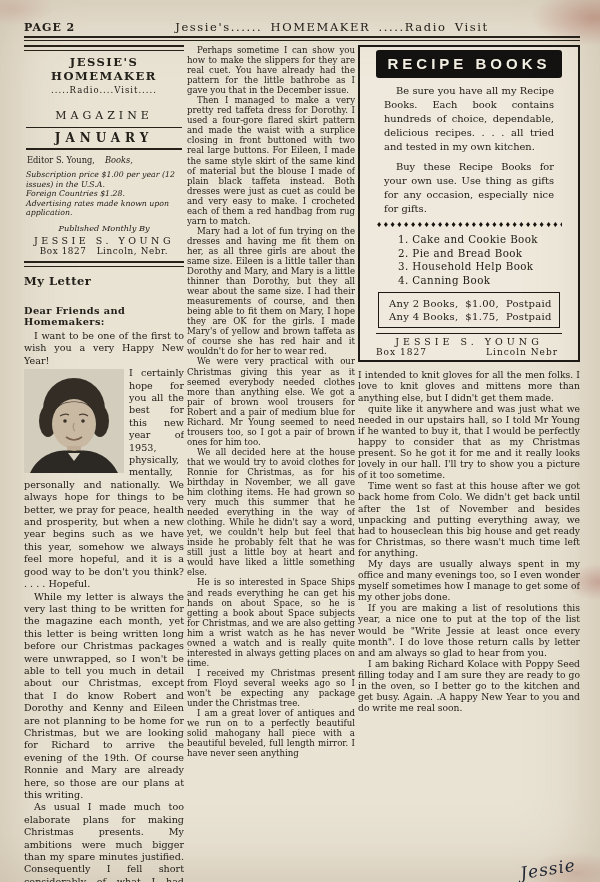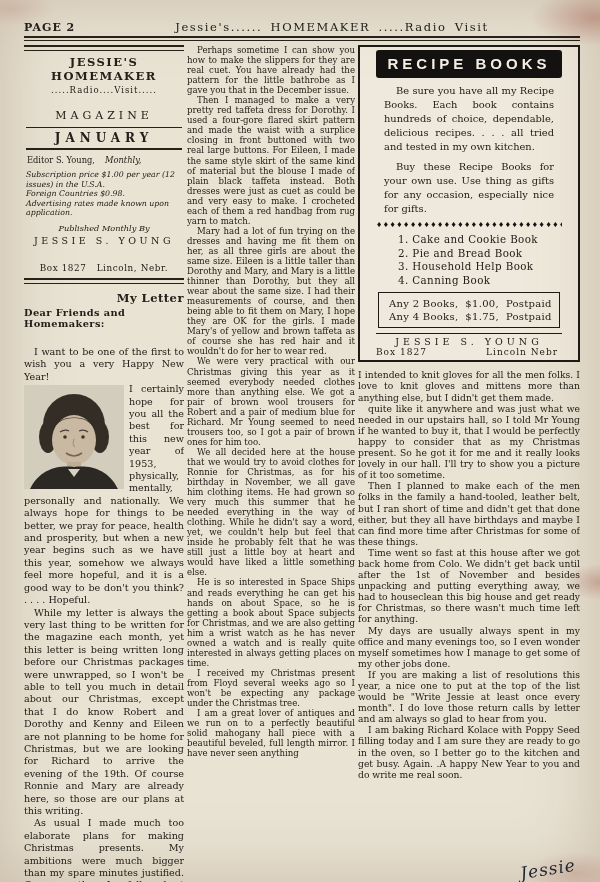--- a/index.html
+++ b/index.html
@@ -41,24 +41,24 @@
   .mh-mag{text-align:center;font-size:11px;letter-spacing:4px;margin-top:14px;}
   .mh-month{text-align:center;font-weight:bold;font-size:12px;letter-spacing:5px;
             border-top:1.5px solid #262219;border-bottom:2px solid #262219;
             margin-top:5px;padding:3px 0;}
   .mh-staff{display:flex;font-size:8.3px;margin-top:5px;padding:0 1px;}
   .mh-staff .nm{width:78px;}
   .mh-staff .rl{font-style:italic;}
   .mh-fine{font-style:italic;font-size:7.8px;line-height:9.6px;margin-top:5px;}
   .mh-pubby{text-align:center;font-style:italic;font-size:8.2px;margin-top:5px;}
   .mh-publisher{text-align:center;font-size:9.5px;letter-spacing:3.5px;margin-top:2px;}
-  .mh-address{text-align:center;font-size:8.8px;letter-spacing:.6px;margin-top:17px;white-space:pre;}
-  
-  .my-letter{margin:7px 0 2px;text-align:right;font-size:11.5px;font-weight:bold;letter-spacing:.5px;}
-  .salutation{font-size:9.8px;font-weight:bold;letter-spacing:.4px;margin-bottom:17px;}
+  .mh-address{text-align:center;font-size:8.8px;letter-spacing:.6px;margin-top:0;white-space:pre;}
+  
+  .my-letter{margin:7px 0 17px;text-align:left;font-size:11.5px;font-weight:bold;letter-spacing:.5px;}
+  .salutation{font-size:9.8px;font-weight:bold;letter-spacing:.4px;margin-bottom:3px;}
   .para{margin:0;text-align:justify;text-indent:10px;}
   .col-left .para{font-size:9.6px;line-height:12.4px;}
   .col-left .paras .para:first-child{text-indent:0;}
   .photo{float:left;width:100px;height:104px;margin:2px 5px 1px 0;}
   .col-mid .para{font-size:8.6px;line-height:10.05px;}
   .col-right .paras .para{font-size:9.2px;line-height:11.1px;}
   .col-right .paras .para:first-child{text-indent:0;}
   .signature{position:absolute;right:4px;bottom:4px;font-style:italic;font-size:17px;
              letter-spacing:1px;transform:rotate(-9deg);color:#1d2431;}
   
@@ -93,25 +93,25 @@
     <div class="col col-left">
       <section class="masthead">
         <div class="heavy"></div>
         <div class="mh-in">
           <div class="mh-title">JESSIE'S HOMEMAKER</div>
           <div class="mh-sub">.....Radio....Visit.....</div>
           <div class="mh-mag">MAGAZINE</div>
           <div class="mh-month">JANUARY</div>
           <div class="mh-staff">
             <span class="nm">Editor S. Young,</span>
-            <span class="rl">Monthly,</span>
+            <span class="rl">Books,</span>
           </div>
           <div class="mh-fine">
               <div>Subscription price $1.00 per year (12 issues) in the U.S.A.</div>
-              <div>Foreign Countries $0.98.</div>
+              <div>Foreign Countries $1.28.</div>
               <div>Advertising rates made known upon application.</div>
             </div>
           <div class="mh-pubby">Published Monthly By</div>
           <div class="mh-publisher">JESSIE S. YOUNG</div>
           <div class="mh-address">Box 1827   Lincoln, Nebr.</div>
         </div>
         <div class="heavy"></div>
       </section>
 
       <h2 class="my-letter">My Letter</h2>
@@ -184,21 +184,20 @@
           <div class="ad-address">
             <span>Box 1827</span>
             <span>Lincoln Nebr</span>
           </div>
         </div>
       </section>
 
       <div class="paras">
           <p class="para">I intended to knit gloves for all the men folks. I love to knit gloves and mittens more than anything else, but I didn't get them made.</p>
           <p class="para">quite like it anywhere and was just what we needed in our upstairs hall, so I told Mr Young if he wanted to buy it, that I would be perfectly happy to consider that as my Christmas present. So he got it for me and it really looks lovely in our hall. I'll try to show you a picture of it too sometime.</p>
-          <p class="para">Then I planned to make each of the men folks in the family a hand-tooled, leather belt, but I ran short of time and didn't get that done either, but they all have birthdays and maybe I can find more time after Christmas for some of these things.</p>
           <p class="para">Time went so fast at this house after we got back home from Colo. We didn't get back until after the 1st of November and besides unpacking and putting everything away, we had to houseclean this big house and get ready for Christmas, so there wasn't much time left for anything.</p>
           <p class="para">My days are usually always spent in my office and many evenings too, so I even wonder myself sometimes how I manage to get some of my other jobs done.</p>
           <p class="para">If you are making a list of resolutions this year, a nice one to put at the top of the list would be "Write Jessie at least once every month". I do love those return calls by letter and am always so glad to hear from you.</p>
           <p class="para">I am baking Richard Kolace with Poppy Seed filling today and I am sure they are ready to go in the oven, so I better go to the kitchen and get busy. Again. .A happy New Year to you and do write me real soon.</p>
         </div>
 
       <div class="signature">Jessie</div>
     </div>
 
   </div>

